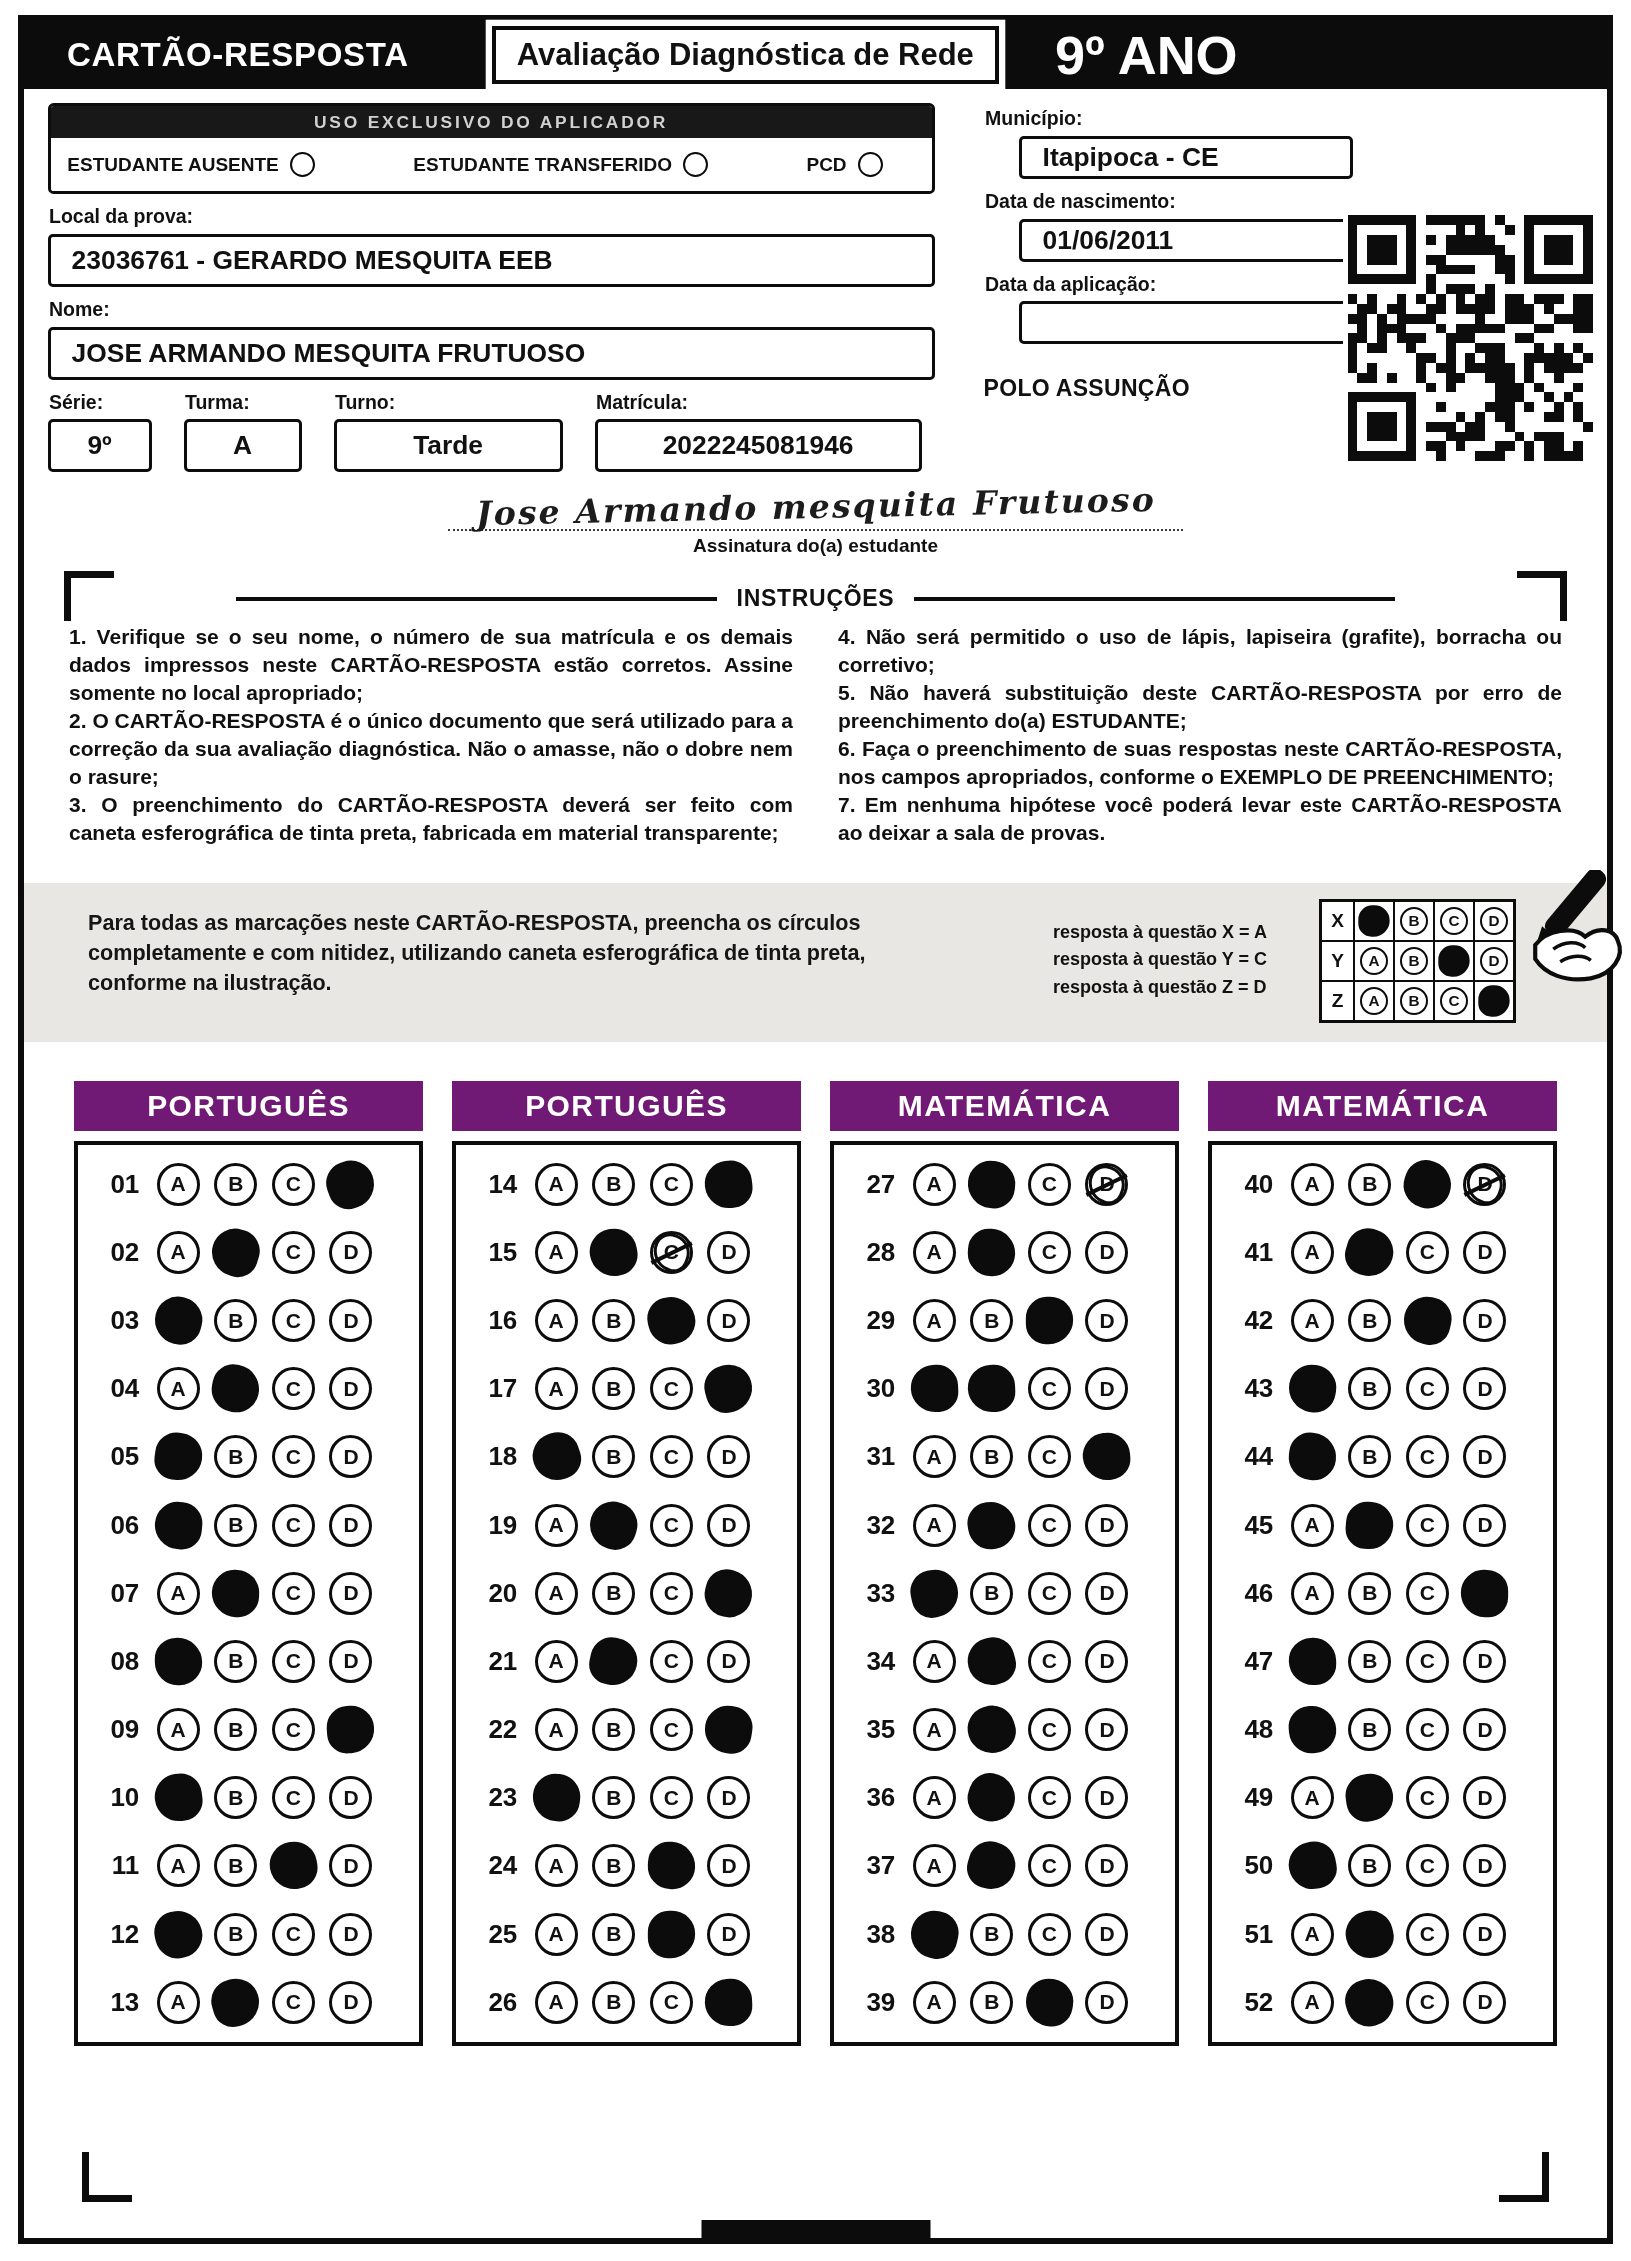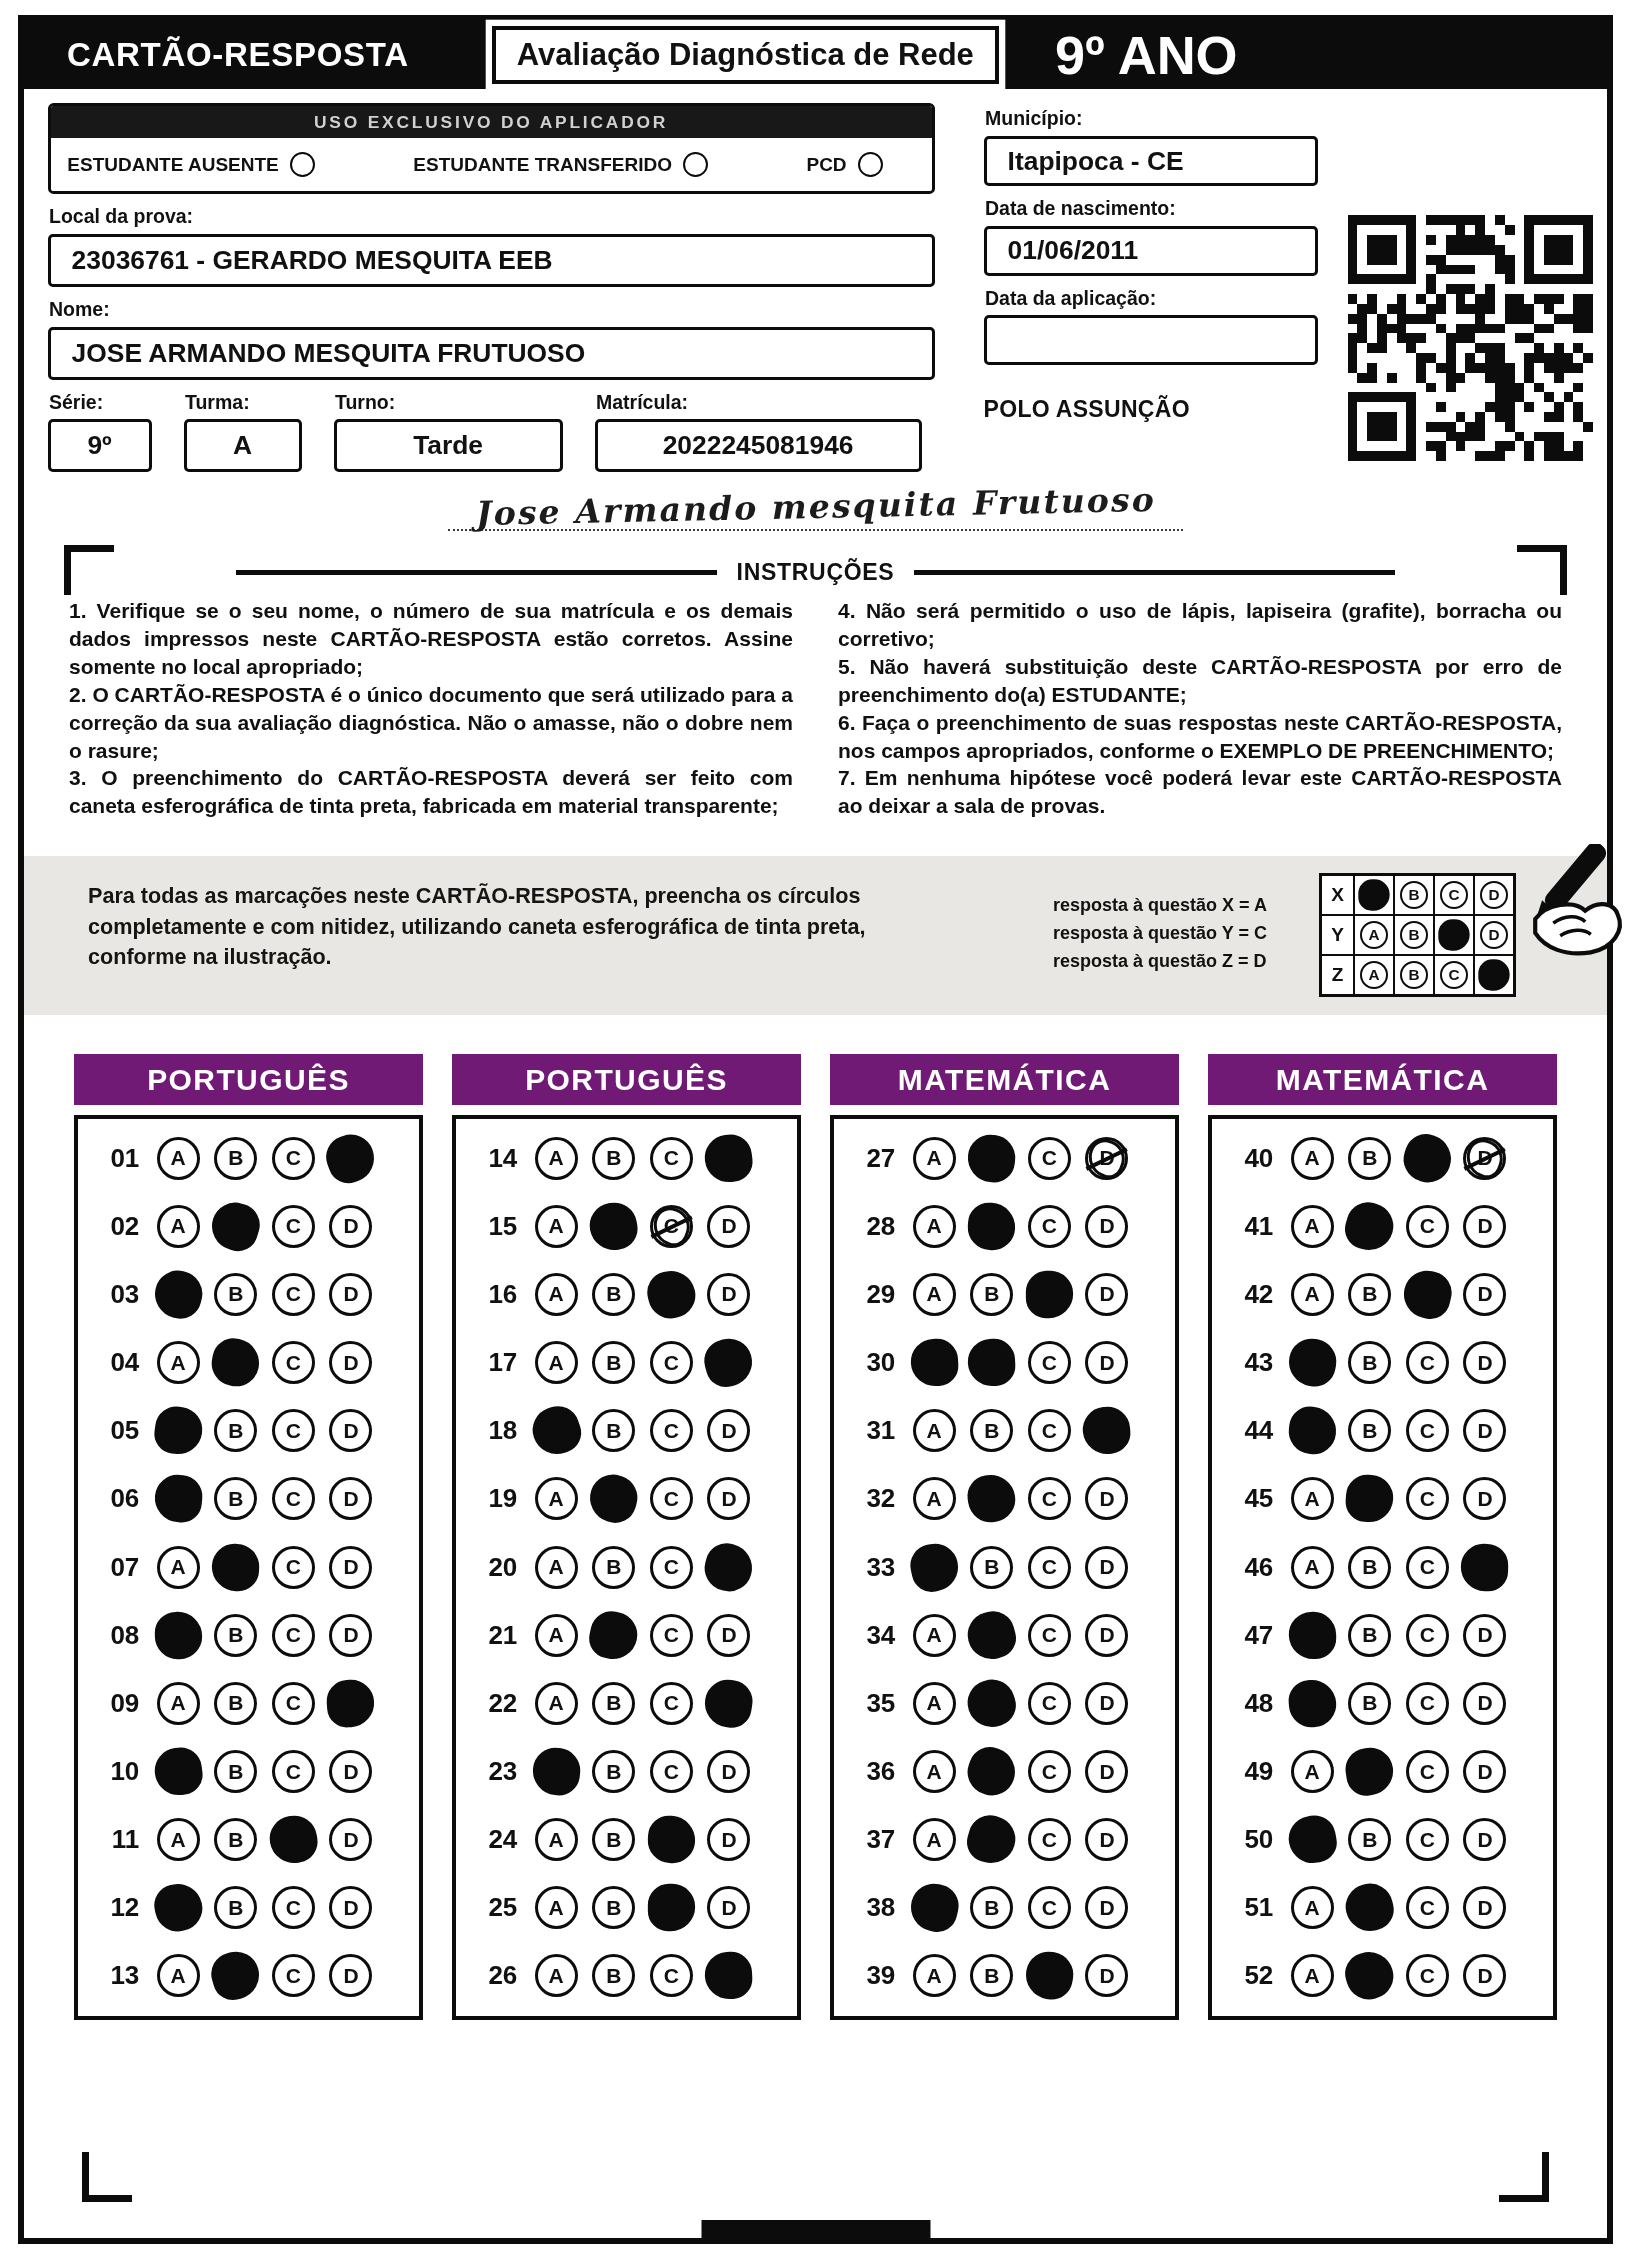--- a/index.html
+++ b/index.html
@@ -37,21 +37,21 @@
   .field-label { font-size:19.5px; font-weight:bold; margin:11px 0 5.6px 1.4px; }
   .field-box {
     border:3.5px solid #0c0c0c; border-radius:4.9px; height:53px;
     display:flex; align-items:center; padding-left:21px;
     font-size:26.4px; font-weight:bold;
   }
   .small-row { display:flex; gap:32px; }
   .fb-center { justify-content:center; padding-left:0; }
   .w-serie { width:104px; } .w-turma { width:118px; } .w-turno { width:229px; } .w-matric { width:327px; }
 
-  .form-right .field-box { width:334px; height:50px; }
+  .form-right .field-box { width:334px; height:43px;margin-left:35px; }
   .polo { font-size:23px; font-weight:bold; margin-top:31px; letter-spacing:0.3px; }
 
   .qr {
     position:absolute; right:9.7px; top:122px; width:254px; height:254px;
     display:grid; grid-template-columns:repeat(25,1fr); grid-auto-rows:1fr;
     background:#fff; padding:4.2px;
   }
   .qr i { display:block; }
   .qb { background:#0c0c0c; } .qw { background:#fff; }
 
@@ -816,20 +816,21 @@
         <i class="qb"></i>
         <i class="qb"></i>
         <i class="qb"></i>
         <i class="qb"></i>
         <i class="qw"></i>
       </div>
   </div>
 
   <div class="signature">
     <span class="sig-line"><span class="sig-hand">Jose Armando mesquita Frutuoso</span></span>
+    <div class="sig-label">Assinatura do(a) estudante</div>
   </div>
 
   <div class="instructions">
     <div class="corner c-tl"></div>
     <div class="corner c-tr"></div>
     <div class="instr-title-row">
       <div class="rule"></div>
       <div class="instr-title">INSTRUÇÕES</div>
       <div class="rule"></div>
     </div>

